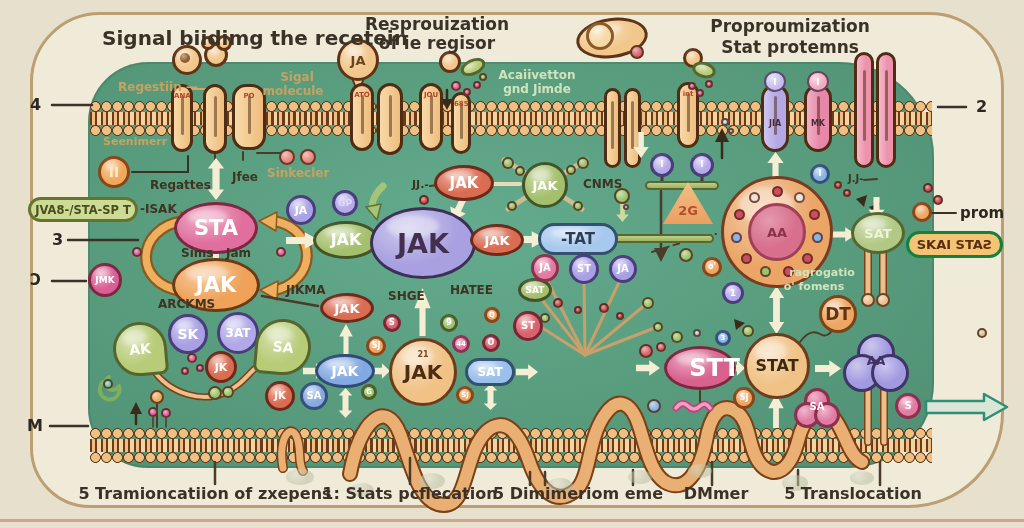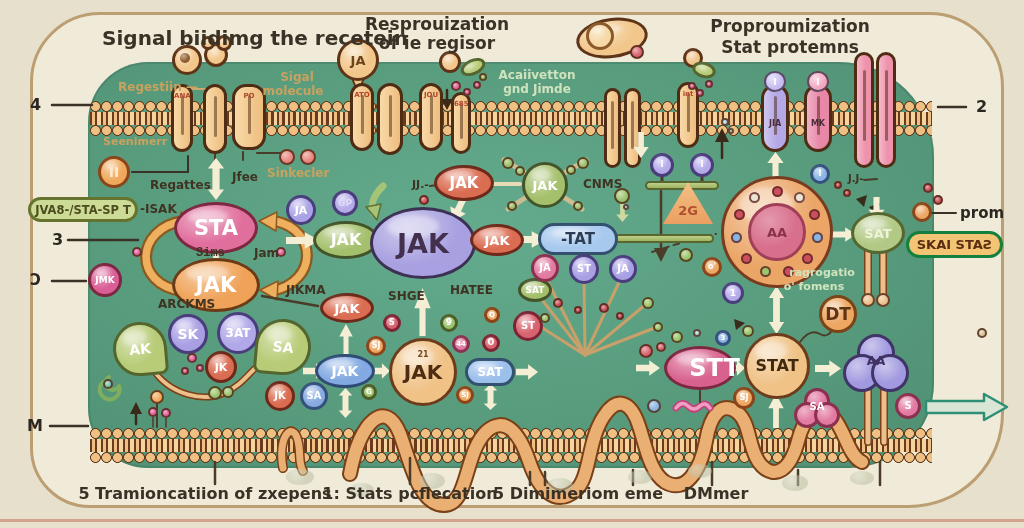--- a/index.html
+++ b/index.html
@@ -174,34 +174,35 @@
     <div class="txt side" style="left: 30px; top: 95px; font-size: 16px;">4</div>
     <div class="txt side" style="left: 52px; top: 230px; font-size: 16px;">3</div>
     <div class="txt side" style="left: 30px; top: 271px; font-size: 15px;">Ɔ</div>
     <div class="txt side" style="left: 27px; top: 416px; font-size: 16px;">M</div>
     <div class="txt side" style="left: 976px; top: 97px; font-size: 16px;">2</div>
     <div class="txt side" style="left: 960px; top: 204px; font-size: 15px;">prom</div>
     <div class="txt caption" style="left: 205px; top: 484px; font-size: 16px; transform: translateX(-50%);">5 Tramioncatiion of zxepens</div>
     <div class="txt caption" style="left: 410px; top: 484px; font-size: 16px; transform: translateX(-50%);">1: Stats pcflecation</div>
     <div class="txt caption" style="left: 578px; top: 484px; font-size: 16px; transform: translateX(-50%);">5 Dimimeriom eme</div>
     <div class="txt caption" style="left: 716px; top: 484px; font-size: 16px; transform: translateX(-50%);">DMmer</div>
+    <div class="txt caption" style="left: 853px; top: 484px; font-size: 16px; transform: translateX(-50%);">5 Translocation</div>
     <div class="txt tan" style="left: 118px; top: 80px; font-size: 12px;">Regestiin —</div>
     <div class="txt tan" style="left: 297px; top: 70px; font-size: 12px; transform: translateX(-50%);">Sigal</div>
     <div class="txt tan" style="left: 293px; top: 84px; font-size: 12px; transform: translateX(-50%);">molecule</div>
     <div class="txt tan" style="left: 103px; top: 135px; font-size: 11px;">Seenimerr</div>
     <div class="txt tan" style="left: 267px; top: 166px; font-size: 12px;">Sinkecler</div>
     <div class="txt light" style="left: 537px; top: 68px; font-size: 12px; transform: translateX(-50%);">Acaiivetton</div>
     <div class="txt light" style="left: 537px; top: 82px; font-size: 12px; transform: translateX(-50%);">gnd Jimde</div>
     <div class="txt light" style="left: 822px; top: 266px; font-size: 11px; transform: translateX(-50%);">ragrogatio</div>
     <div class="txt light" style="left: 814px; top: 280px; font-size: 11px; transform: translateX(-50%);">o' fomens</div>
     <div class="txt dark" style="left: 150px; top: 178px; font-size: 12px;">Regattes</div>
     <div class="txt dark" style="left: 232px; top: 170px; font-size: 12px;">Jfee</div>
     <div class="txt dark" style="left: 140px; top: 202px; font-size: 12px;">-ISAK</div>
-    <div class="txt dark" style="left: 196px; top: 246px; font-size: 12px; font-family: Liberation Mono, monospace;">Sims</div>
-    <div class="txt dark" style="left: 226px; top: 246px; font-size: 12px; margin-left: 28px;">Jam</div>
+    <div class="txt dark" style="left: 181px; top: 246px; font-size: 12px;">Sims</div>
+    <div class="txt dark" style="left: 226px; top: 246px; font-size: 12px;">Jam</div>
     <div class="txt dark" style="left: 158px; top: 297px; font-size: 12px;">ARCKMS</div>
     <div class="txt dark" style="left: 286px; top: 283px; font-size: 12px;">JIKMA</div>
     <div class="txt dark" style="left: 583px; top: 177px; font-size: 12px;">CNMS</div>
     <div class="txt dark" style="left: 388px; top: 289px; font-size: 12px;">SHGE</div>
     <div class="txt dark" style="left: 450px; top: 283px; font-size: 12px;">HATEE</div>
     <div class="txt dark" style="left: 412px; top: 178px; font-size: 11px;">JJ.-</div>
     <div class="txt dark" style="left: 848px; top: 173px; font-size: 10px;">J.J-</div>
     <div class="bar" style="left: 645px; top: 181px; width: 74px; height: 9px;"></div>
     <div class="bar" style="left: 614px; top: 234px; width: 100px; height: 9px;"></div>
     <div class="receptor" style="left: 171px; top: 84px; width: 22px; height: 68px; border-radius: 14px;">

